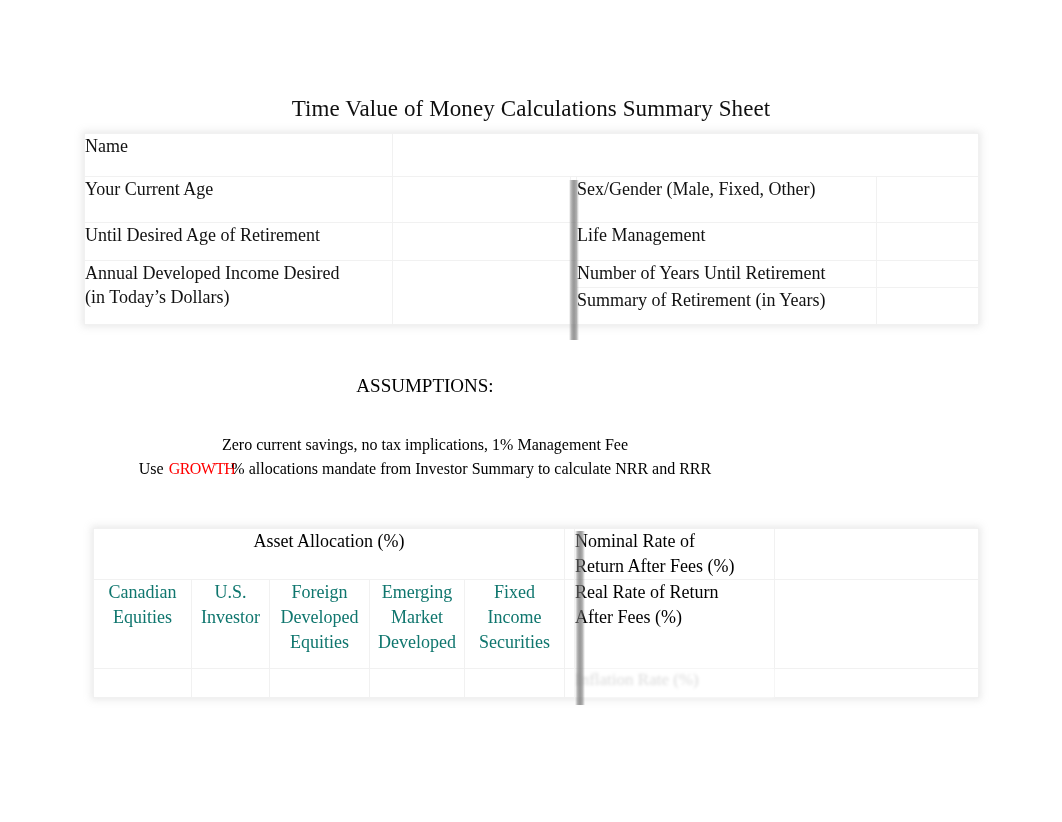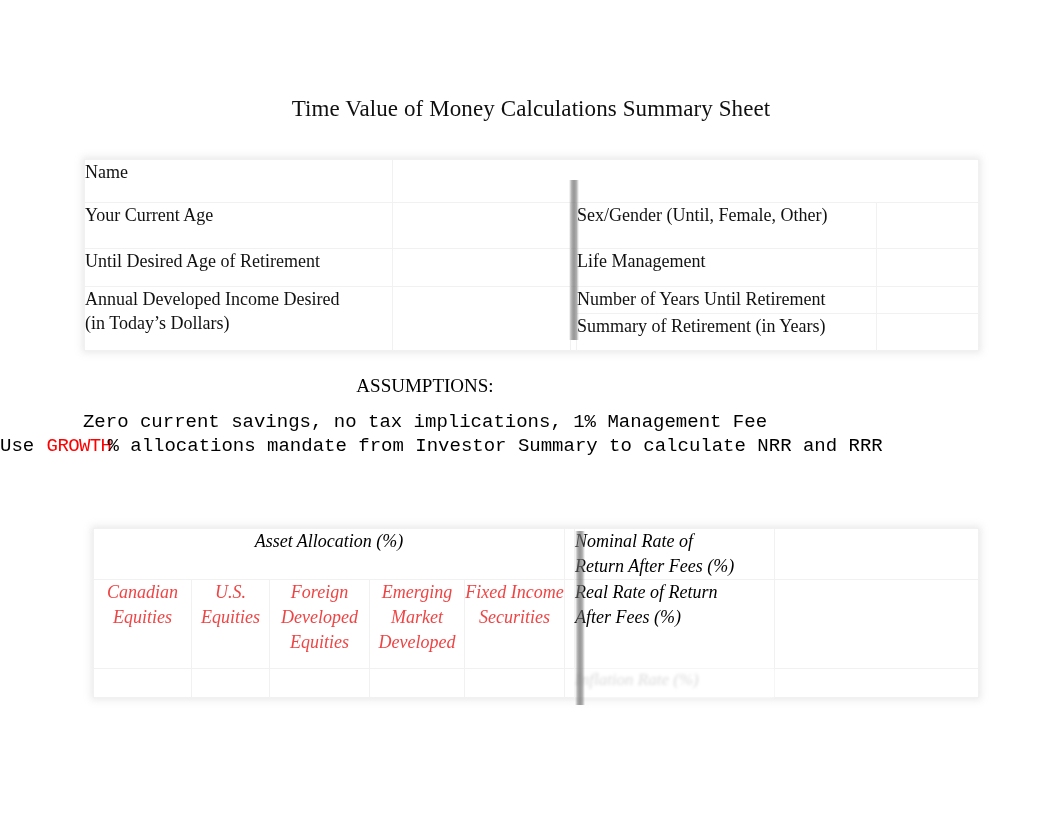--- a/index.html
+++ b/index.html
@@ -68,62 +68,60 @@
         rgba(120,120,120,0.62) 72%,
         rgba(255,255,255,0) 100%);
     pointer-events: none;
   }
 
   
   #table-personal {
     left: 84px;
     top: 133px;
     width: 894px;
-    margin-top: 26px;
   }
   #table-personal td { height: 26px; }
 
   
   .assumptions {
     position: absolute;
     left: 0;
     width: 850px;
     text-align: center;
   }
   #assumptions-heading {
     top: 374px;
     font-size: 19px;
     line-height: 24px;
   }
   #assumptions-body {
-    top: 410px;
-    font-size: 19px;
+    top: 433px;
+    font-size: 16px;
     line-height: 24px;
-    font-family: Liberation Mono, monospace;
   }
   #assumptions-body .line { display: block; white-space: nowrap; }
   .growth-word {
     color: #ff0000;
     letter-spacing: -0.6px;
     margin: 0 -4px 4px 1px;
   }
 
   
   #table-allocation {
     left: 93px;
     top: 528px;
     width: 885px;
   }
-  #table-allocation td { height: 24px; font-style: italic; }
+  #table-allocation td { height: 24px; }
   .alloc-head {
     font-size: 18px;
     line-height: 25px;
     text-align: center;
     padding: 6px 2px;
-    color: #ef4444;
+    color: #0f766e;
   }
   .alloc-group-title {
     font-size: 18px;
     line-height: 25px;
     text-align: center;
     padding: 10px 0 8px;
   }
   .rate-label {
     font-size: 18px;
     line-height: 25px;
@@ -156,21 +154,21 @@
     </colgroup>
     <tbody>
       <tr>
         <td class="cell-label" rowspan="1" style="height:42px">Name</td>
         <td class="cell-blank" colspan="4"></td>
       </tr>
       <tr>
         <td class="cell-label" style="height:45px">Your Current Age</td>
         <td class="cell-blank"></td>
         <td class="cell-blank"></td>
-        <td class="cell-label">Sex/Gender (Until, Female, Other)</td>
+        <td class="cell-label">Sex/Gender (Male, Fixed, Other)</td>
         <td class="cell-blank"></td>
       </tr>
       <tr>
         <td class="cell-label" style="height:37px">Until Desired Age of Retirement</td>
         <td class="cell-blank"></td>
         <td class="cell-blank"></td>
         <td class="cell-label">Life Management</td>
         <td class="cell-blank"></td>
       </tr>
       <tr>
@@ -212,21 +210,21 @@
         <td class="alloc-group-title" colspan="5" style="height:45px">Asset Allocation (%)</td>
         <td class="cell-blank"></td>
         <td class="rate-label">Nominal Rate of
 Return After Fees (%)</td>
         <td class="cell-blank"></td>
       </tr>
       <tr>
         <td class="alloc-head" style="height:88px">Canadian
 Equities</td>
         <td class="alloc-head">U.S.
-Equities</td>
+Investor</td>
         <td class="alloc-head">Foreign
 Developed
 Equities</td>
         <td class="alloc-head">Emerging
 Market
 Developed</td>
         <td class="alloc-head">Fixed
 Income
 Securities</td>
         <td class="cell-blank"></td>

